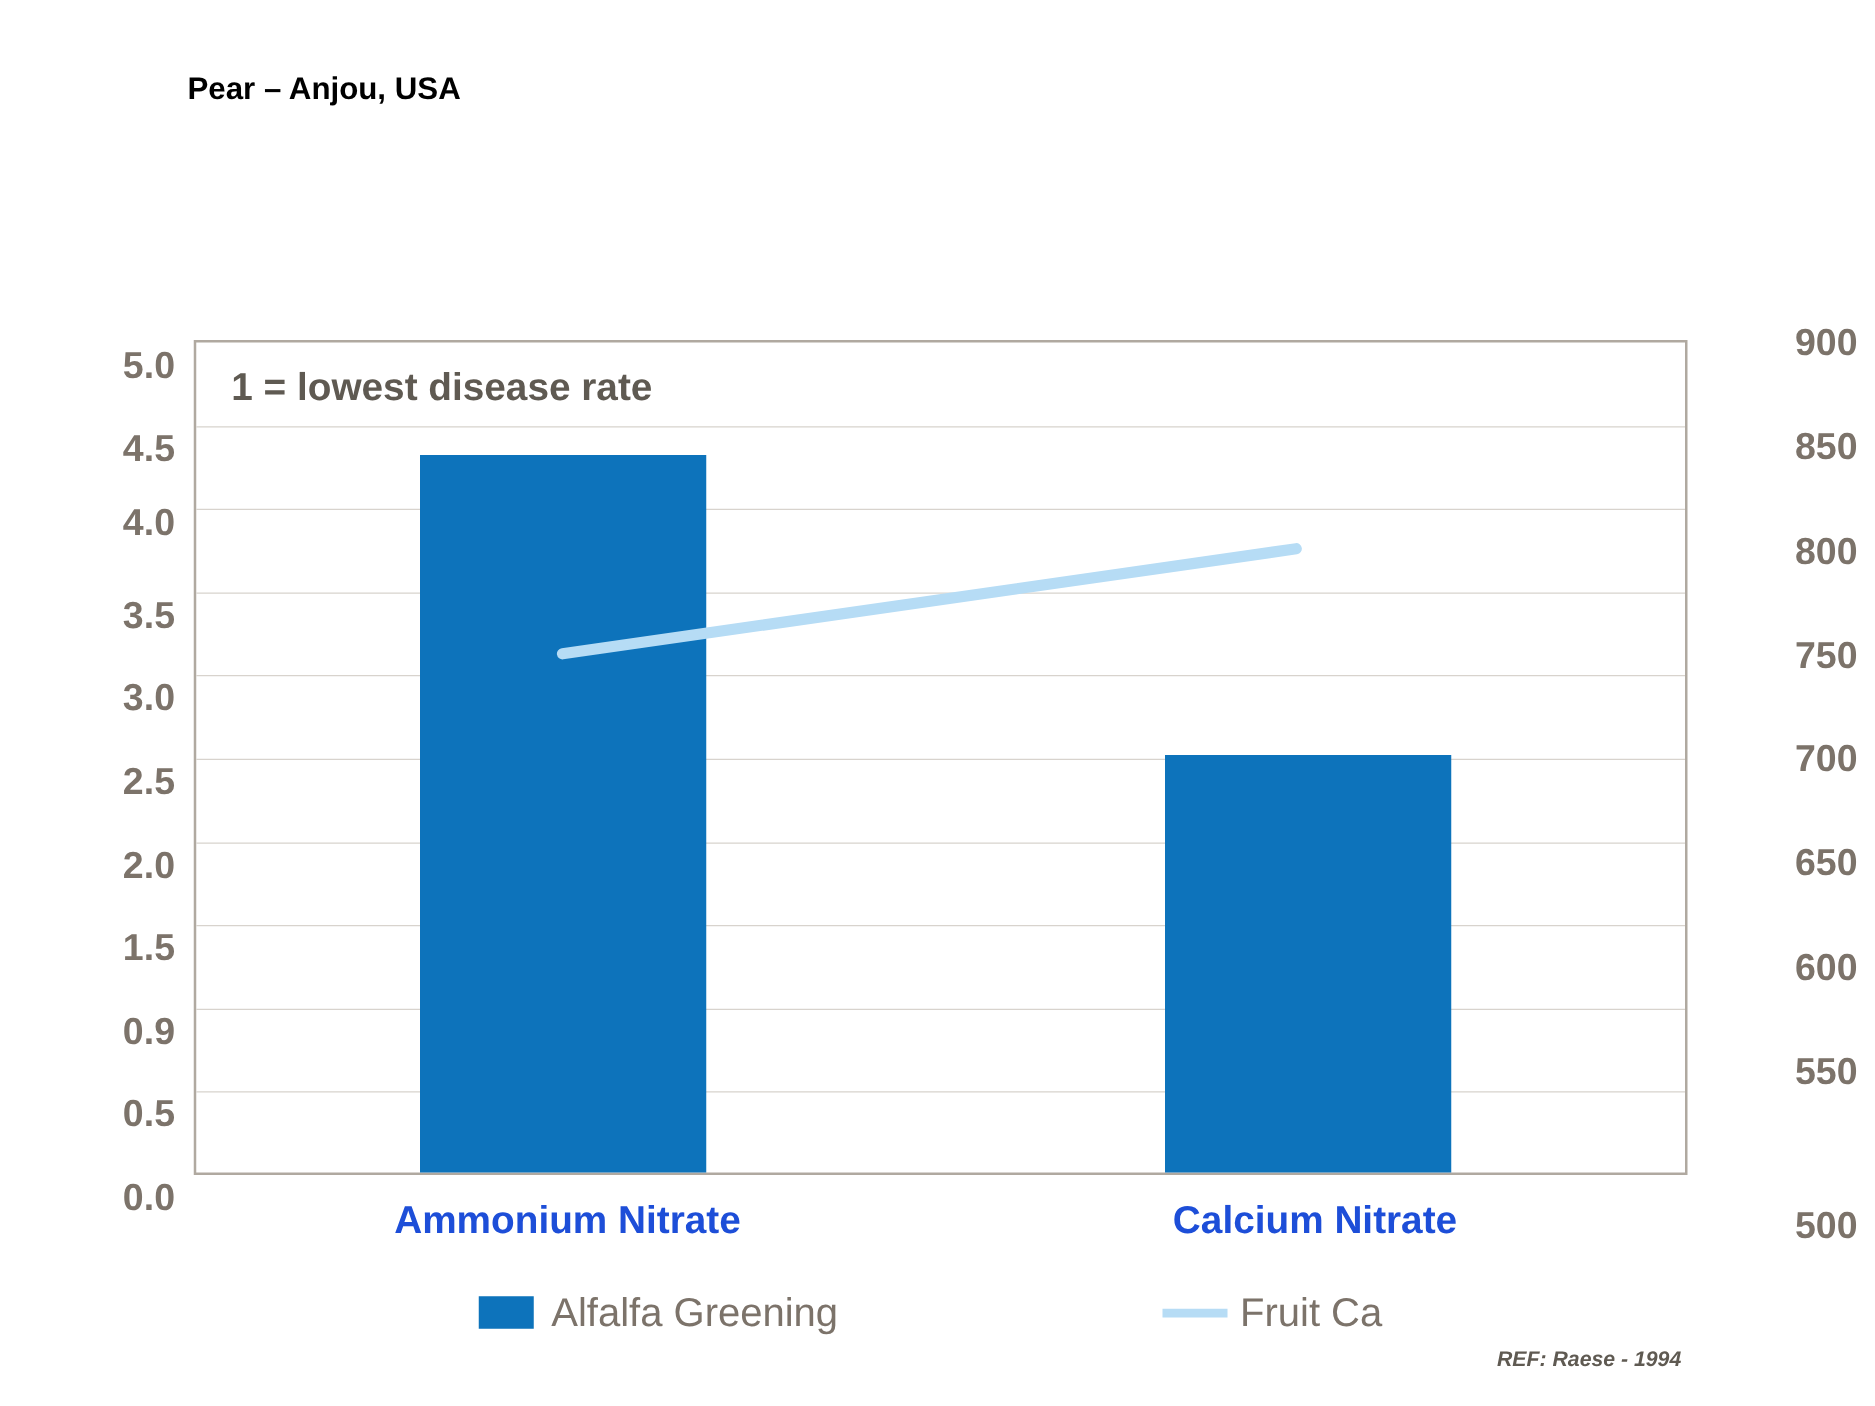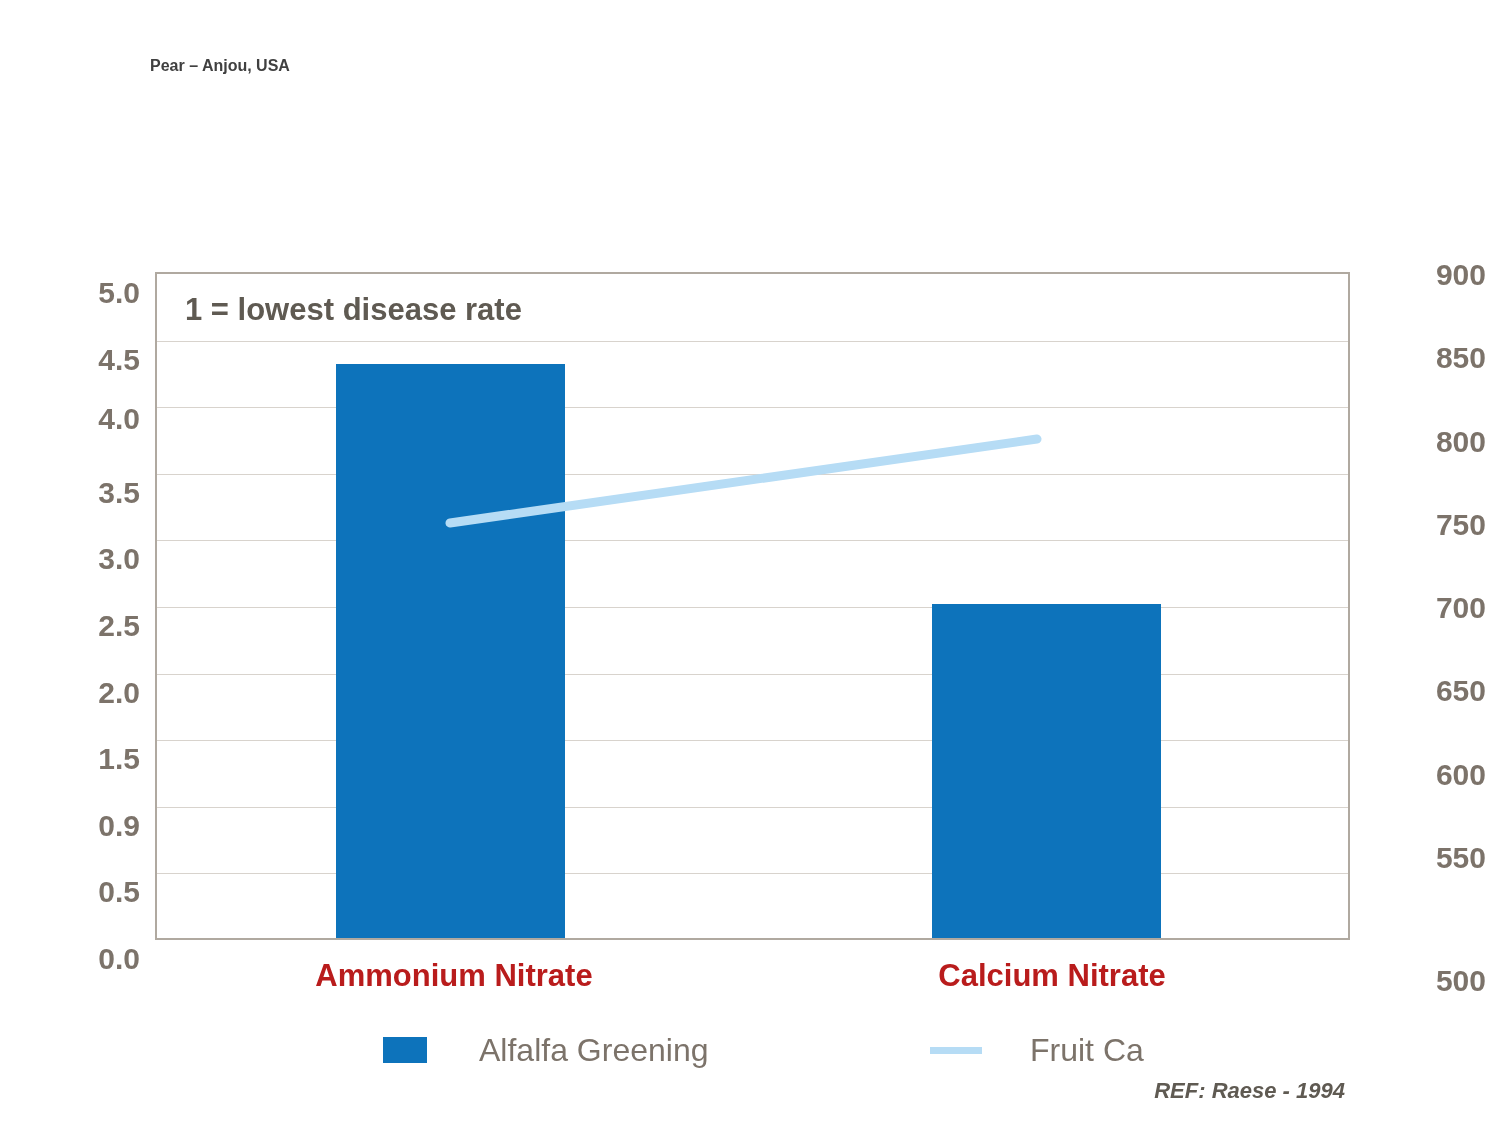--- a/index.html
+++ b/index.html
@@ -23,23 +23,23 @@
   }
   #chart-title {
     font-size: 44px;
     font-weight: bold;
     color: #1577c4;
     letter-spacing: 0px;
     line-height: 1.05;
     white-space: nowrap;
   }
   #chart-subtitle {
-    font-size: 16px;
-    font-weight: bold;
-    color: #404040;
+    font-size: 25px;
+    font-weight: bold;
+    color: #000000;
     margin-top: 9px;
     white-space: nowrap;
   }
 
   
   #plot-frame {
     position: absolute;
     left: 155px;
     top: 272px;
     width: 1195px;
@@ -93,21 +93,21 @@
     color: #5f5a52;
     white-space: nowrap;
   }
 
   
   .cat-label {
     position: absolute;
     top: 958px;
     font-size: 31px;
     font-weight: bold;
-    color: #b91c1c;
+    color: #1d4ed8;
     text-align: center;
     white-space: nowrap;
   }
 
   
   #legend {
     position: absolute;
     top: 1030px;
     left: 0;
     width: 1500px;
@@ -129,29 +129,28 @@
     width: 52px;
     height: 7px;
     background: #b6dcf5;
     margin-right: 10px;
   }
   .legend-text {
     font-size: 32px;
     color: #7c736a;
     font-weight: normal;
     white-space: nowrap;
-    margin-left: 38px;
   }
 
   
   #ref-note {
     position: absolute;
     right: 155px;
     top: 1078px;
-    font-size: 22px;
+    font-size: 17px;
     font-style: italic;
     font-weight: bold;
     color: #5f5a52;
     white-space: nowrap;
   }
 
   svg.line-layer {
     position: absolute;
     left: 0;
     top: 0;

